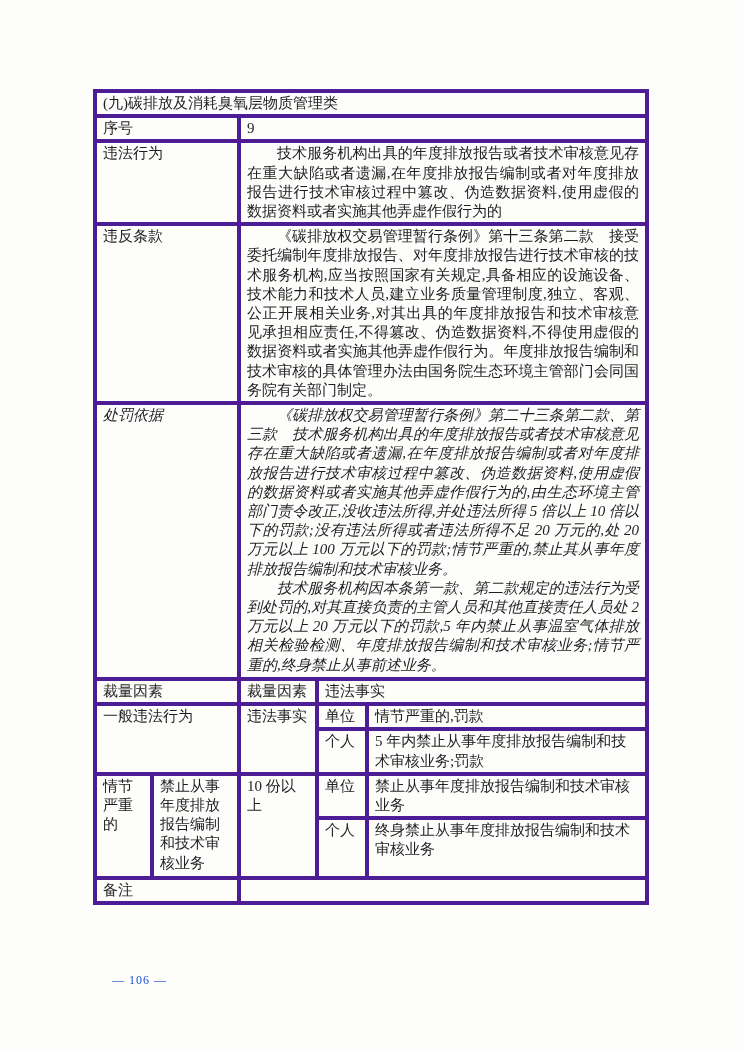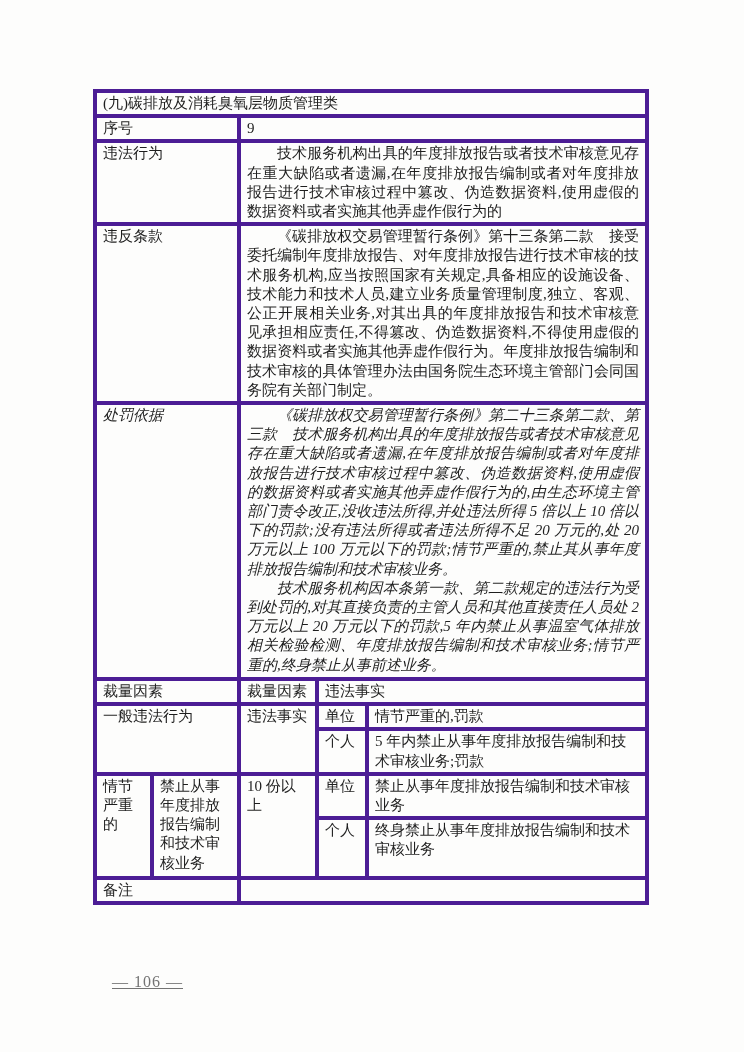--- a/index.html
+++ b/index.html
@@ -37,24 +37,23 @@
   .r-h175 { height: 175px; }
   .r-h276 { height: 276px; font-style: italic; }
   .r-h21  { height: 21px; }
   .r-h37  { height: 37px; }
   .r-h35  { height: 35px; }
   .r-h60  { height: 60px; }
   .r-h20  { height: 20px; margin-left: 28px; }
   .page-number {
     position: absolute;
     left: 112px; top: 973px;
-    font-size: 16px;
+    font-size: 12px;
     letter-spacing: 1px;
-    color: #737373;
-    text-decoration: underline;
+    color: #1d4ed8;
   }
 </style>
 </head>
 <body>
 
 <div class="page">
 
   <table class="law-table">
     <colgroup>
       <col style="width:57px">

